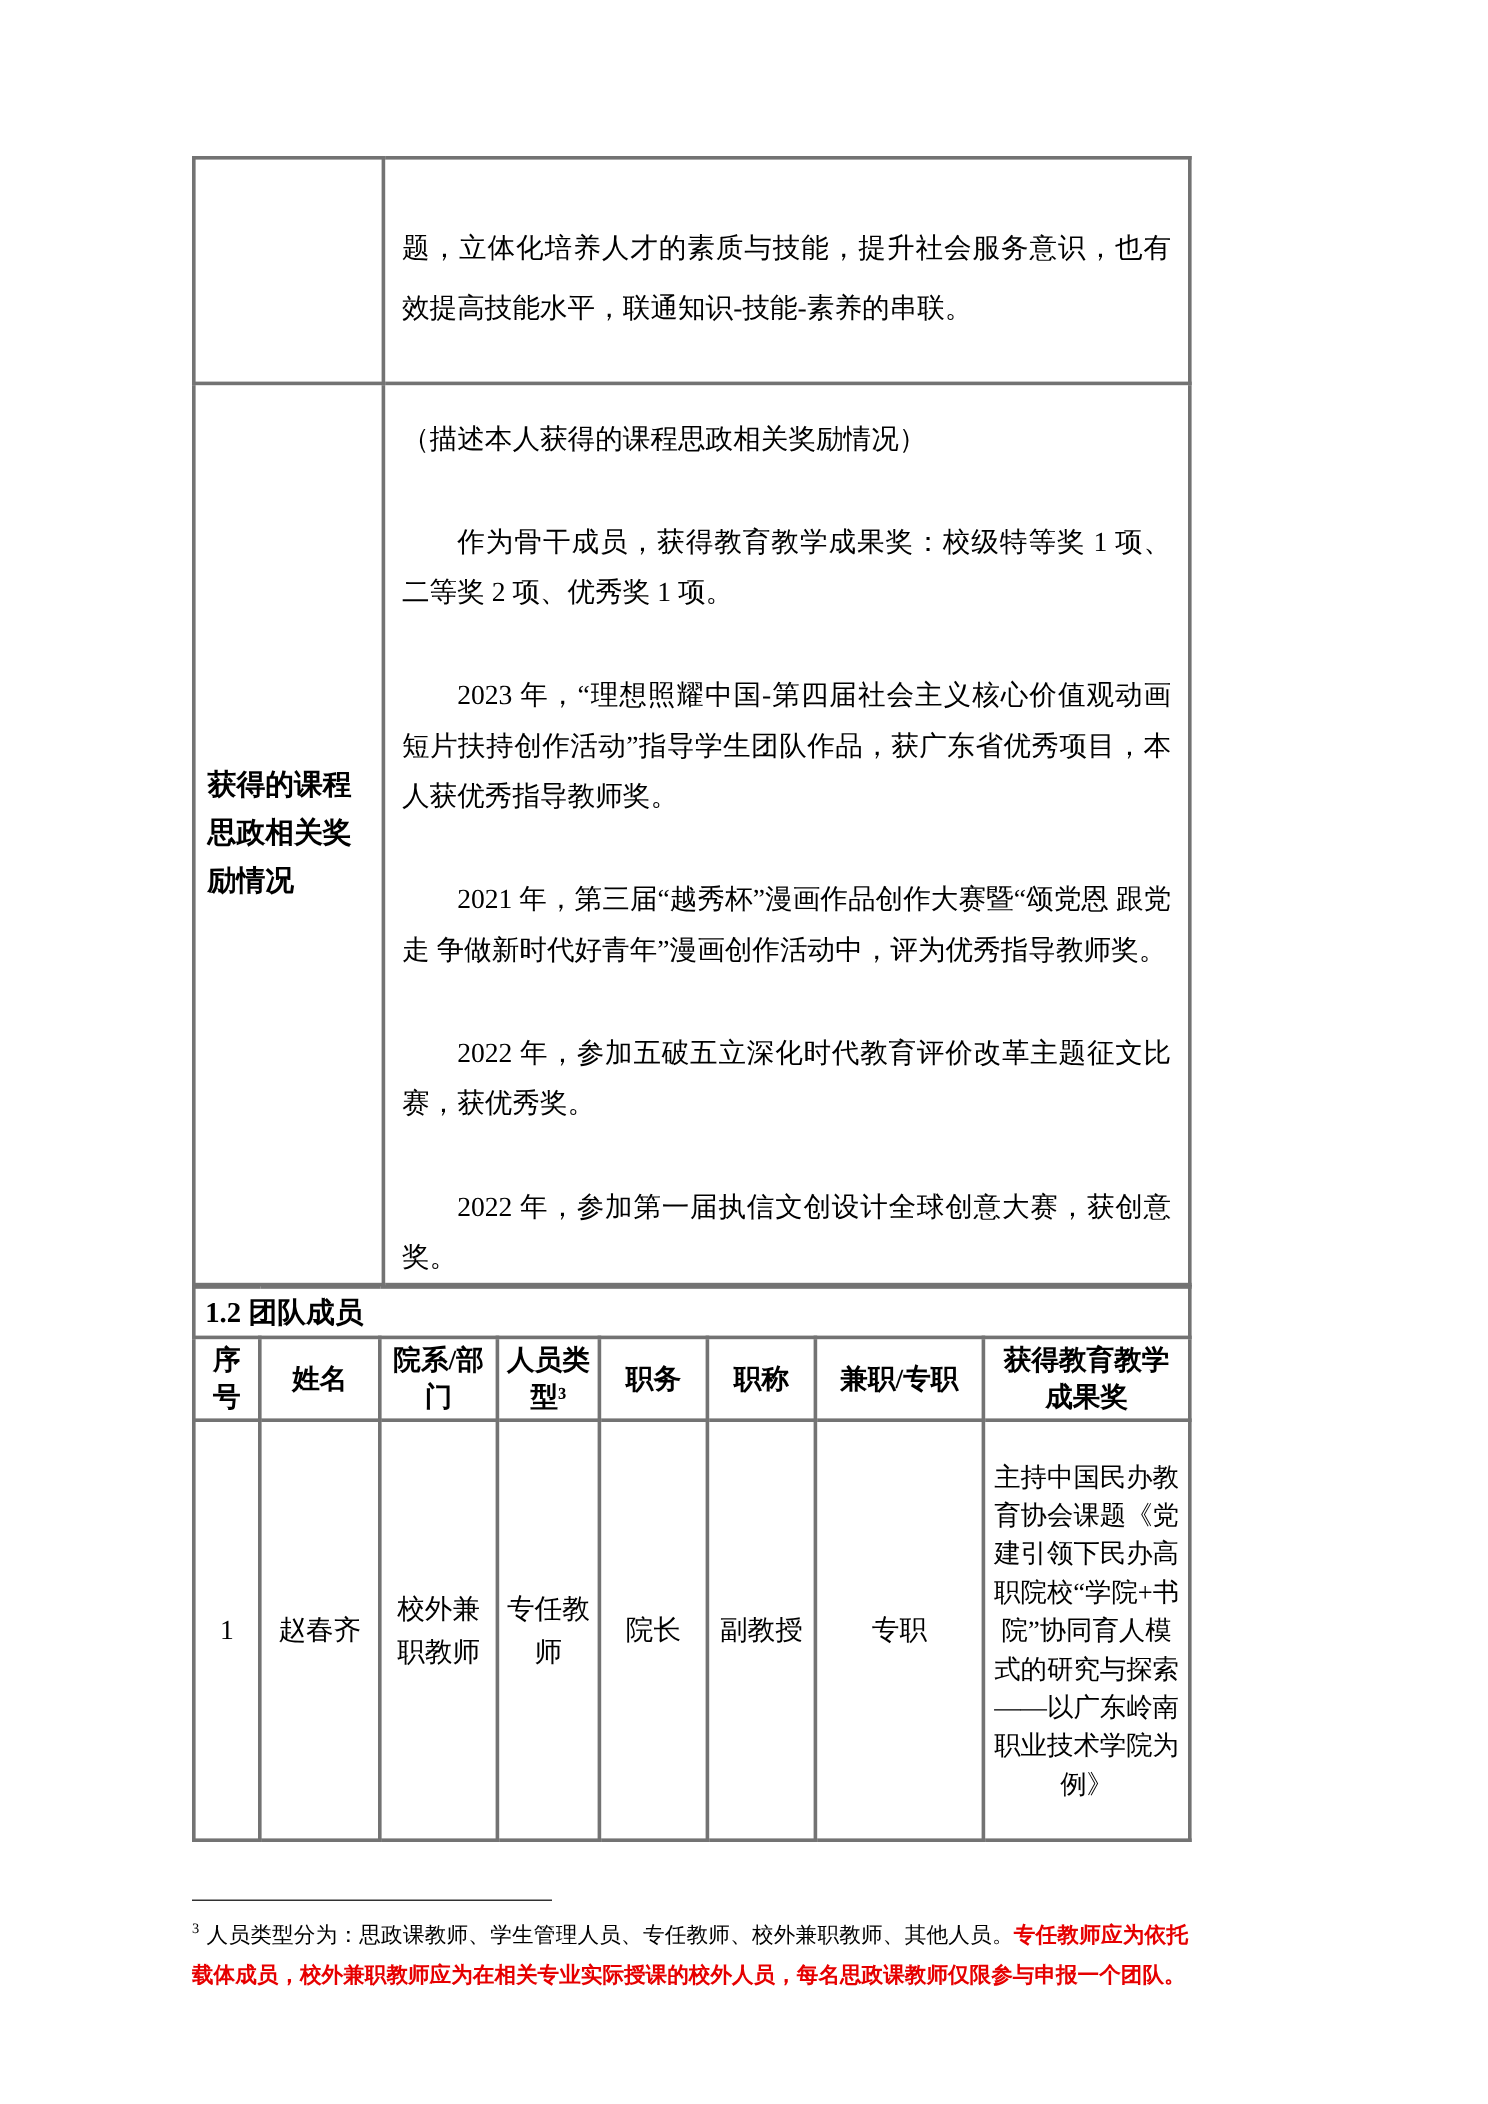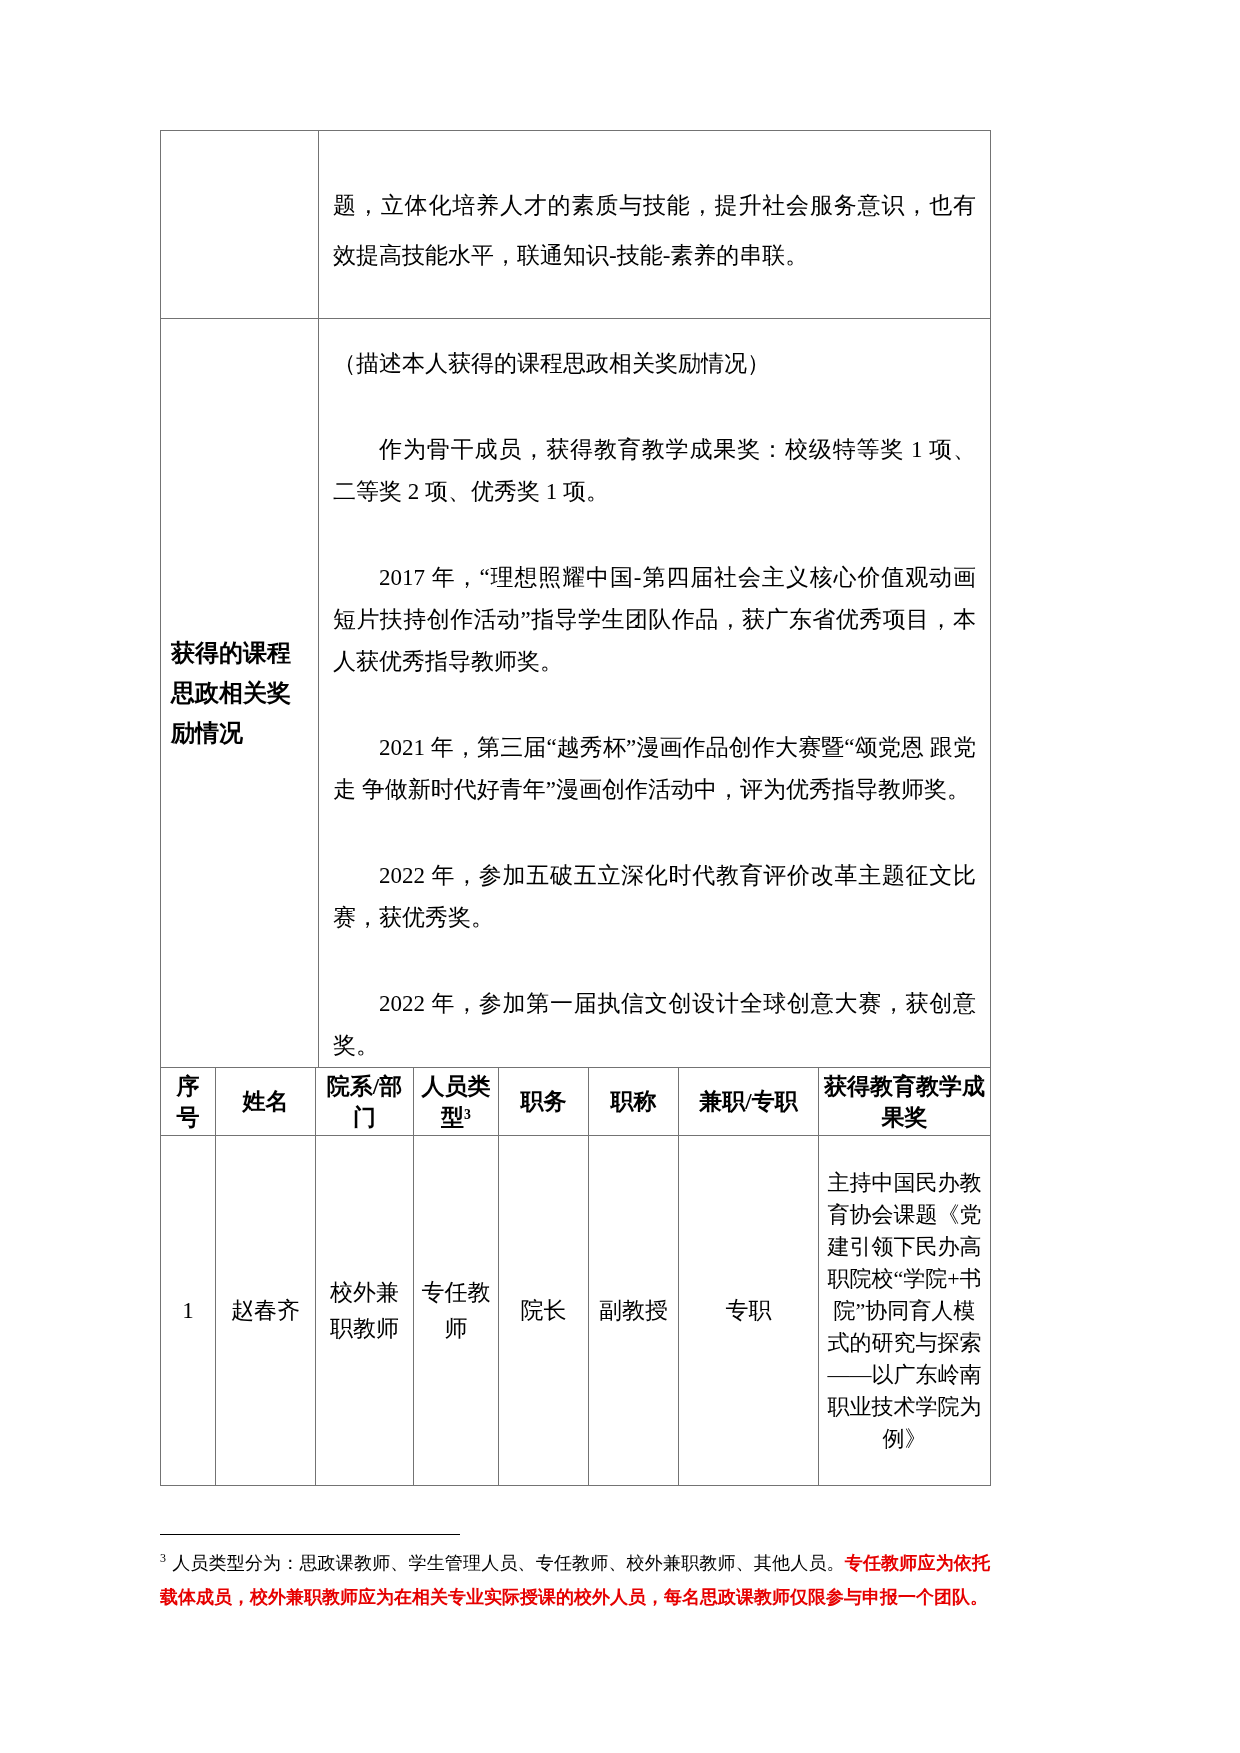--- a/index.html
+++ b/index.html
@@ -21,21 +21,21 @@
     top:130px;
     width:830px;
   }
   table.tbl {
     border-collapse:collapse;
     width:830px;
     table-layout:fixed;
   }
   table.tbl-team { margin-top:-1px; }
   .tbl td, .tbl th {
-    border:1px solid #737373;
+    border:3px solid #737373;
     vertical-align:middle;
   }
   
   .row-cont { height:188px; }
   .row-awards { height:560px; }
   .label-cell {
     padding:12px 10px;
     vertical-align:middle;
   }
   .row-label {
@@ -128,41 +128,44 @@
             <p class="cont-p">题，立体化培养人才的素质与技能，提升社会服务意识，也有效提高技能水平，联通知识-技能-素养的串联。</p>
           </td>
         </tr>
         <tr class="row-awards">
           <td class="label-cell">
             <div class="row-label">获得的课程思政相关奖励情况</div>
           </td>
           <td class="text-cell awards-cell">
             <p class="no-indent">（描述本人获得的课程思政相关奖励情况）</p>
             <p class="indent">作为骨干成员，获得教育教学成果奖：校级特等奖 1 项、二等奖 2 项、优秀奖 1 项。</p>
-            <p class="indent">2017 年，“理想照耀中国-第四届社会主义核心价值观动画短片扶持创作活动”指导学生团队作品，获广东省优秀项目，本人获优秀指导教师奖。</p>
+            <p class="indent">2023 年，“理想照耀中国-第四届社会主义核心价值观动画短片扶持创作活动”指导学生团队作品，获广东省优秀项目，本人获优秀指导教师奖。</p>
             <p class="indent">2021 年，第三届“越秀杯”漫画作品创作大赛暨“颂党恩 跟党走 争做新时代好青年”漫画创作活动中，评为优秀指导教师奖。</p>
             <p class="indent">2022 年，参加五破五立深化时代教育评价改革主题征文比赛，获优秀奖。</p>
             <p class="indent">2022 年，参加第一届执信文创设计全球创意大赛，获创意奖。</p>
           </td>
         </tr>
       </tbody>
     </table>
 
     <table class="tbl tbl-team">
       <colgroup>
         <col style="width:55px">
         <col style="width:100px">
         <col style="width:98px">
         <col style="width:85px">
         <col style="width:90px">
         <col style="width:90px">
         <col style="width:140px">
         <col style="width:172px">
       </colgroup>
       <tbody>
+        <tr class="section-row">
+          <td class="section-cell" colspan="8">1.2 团队成员</td>
+        </tr>
         <tr class="head-row">
           <th>序号</th>
           <th>姓名</th>
           <th>院系/部门</th>
           <th>人员类型³</th>
           <th>职务</th>
           <th>职称</th>
           <th>兼职/专职</th>
           <th>获得教育教学成果奖</th>
         </tr>

